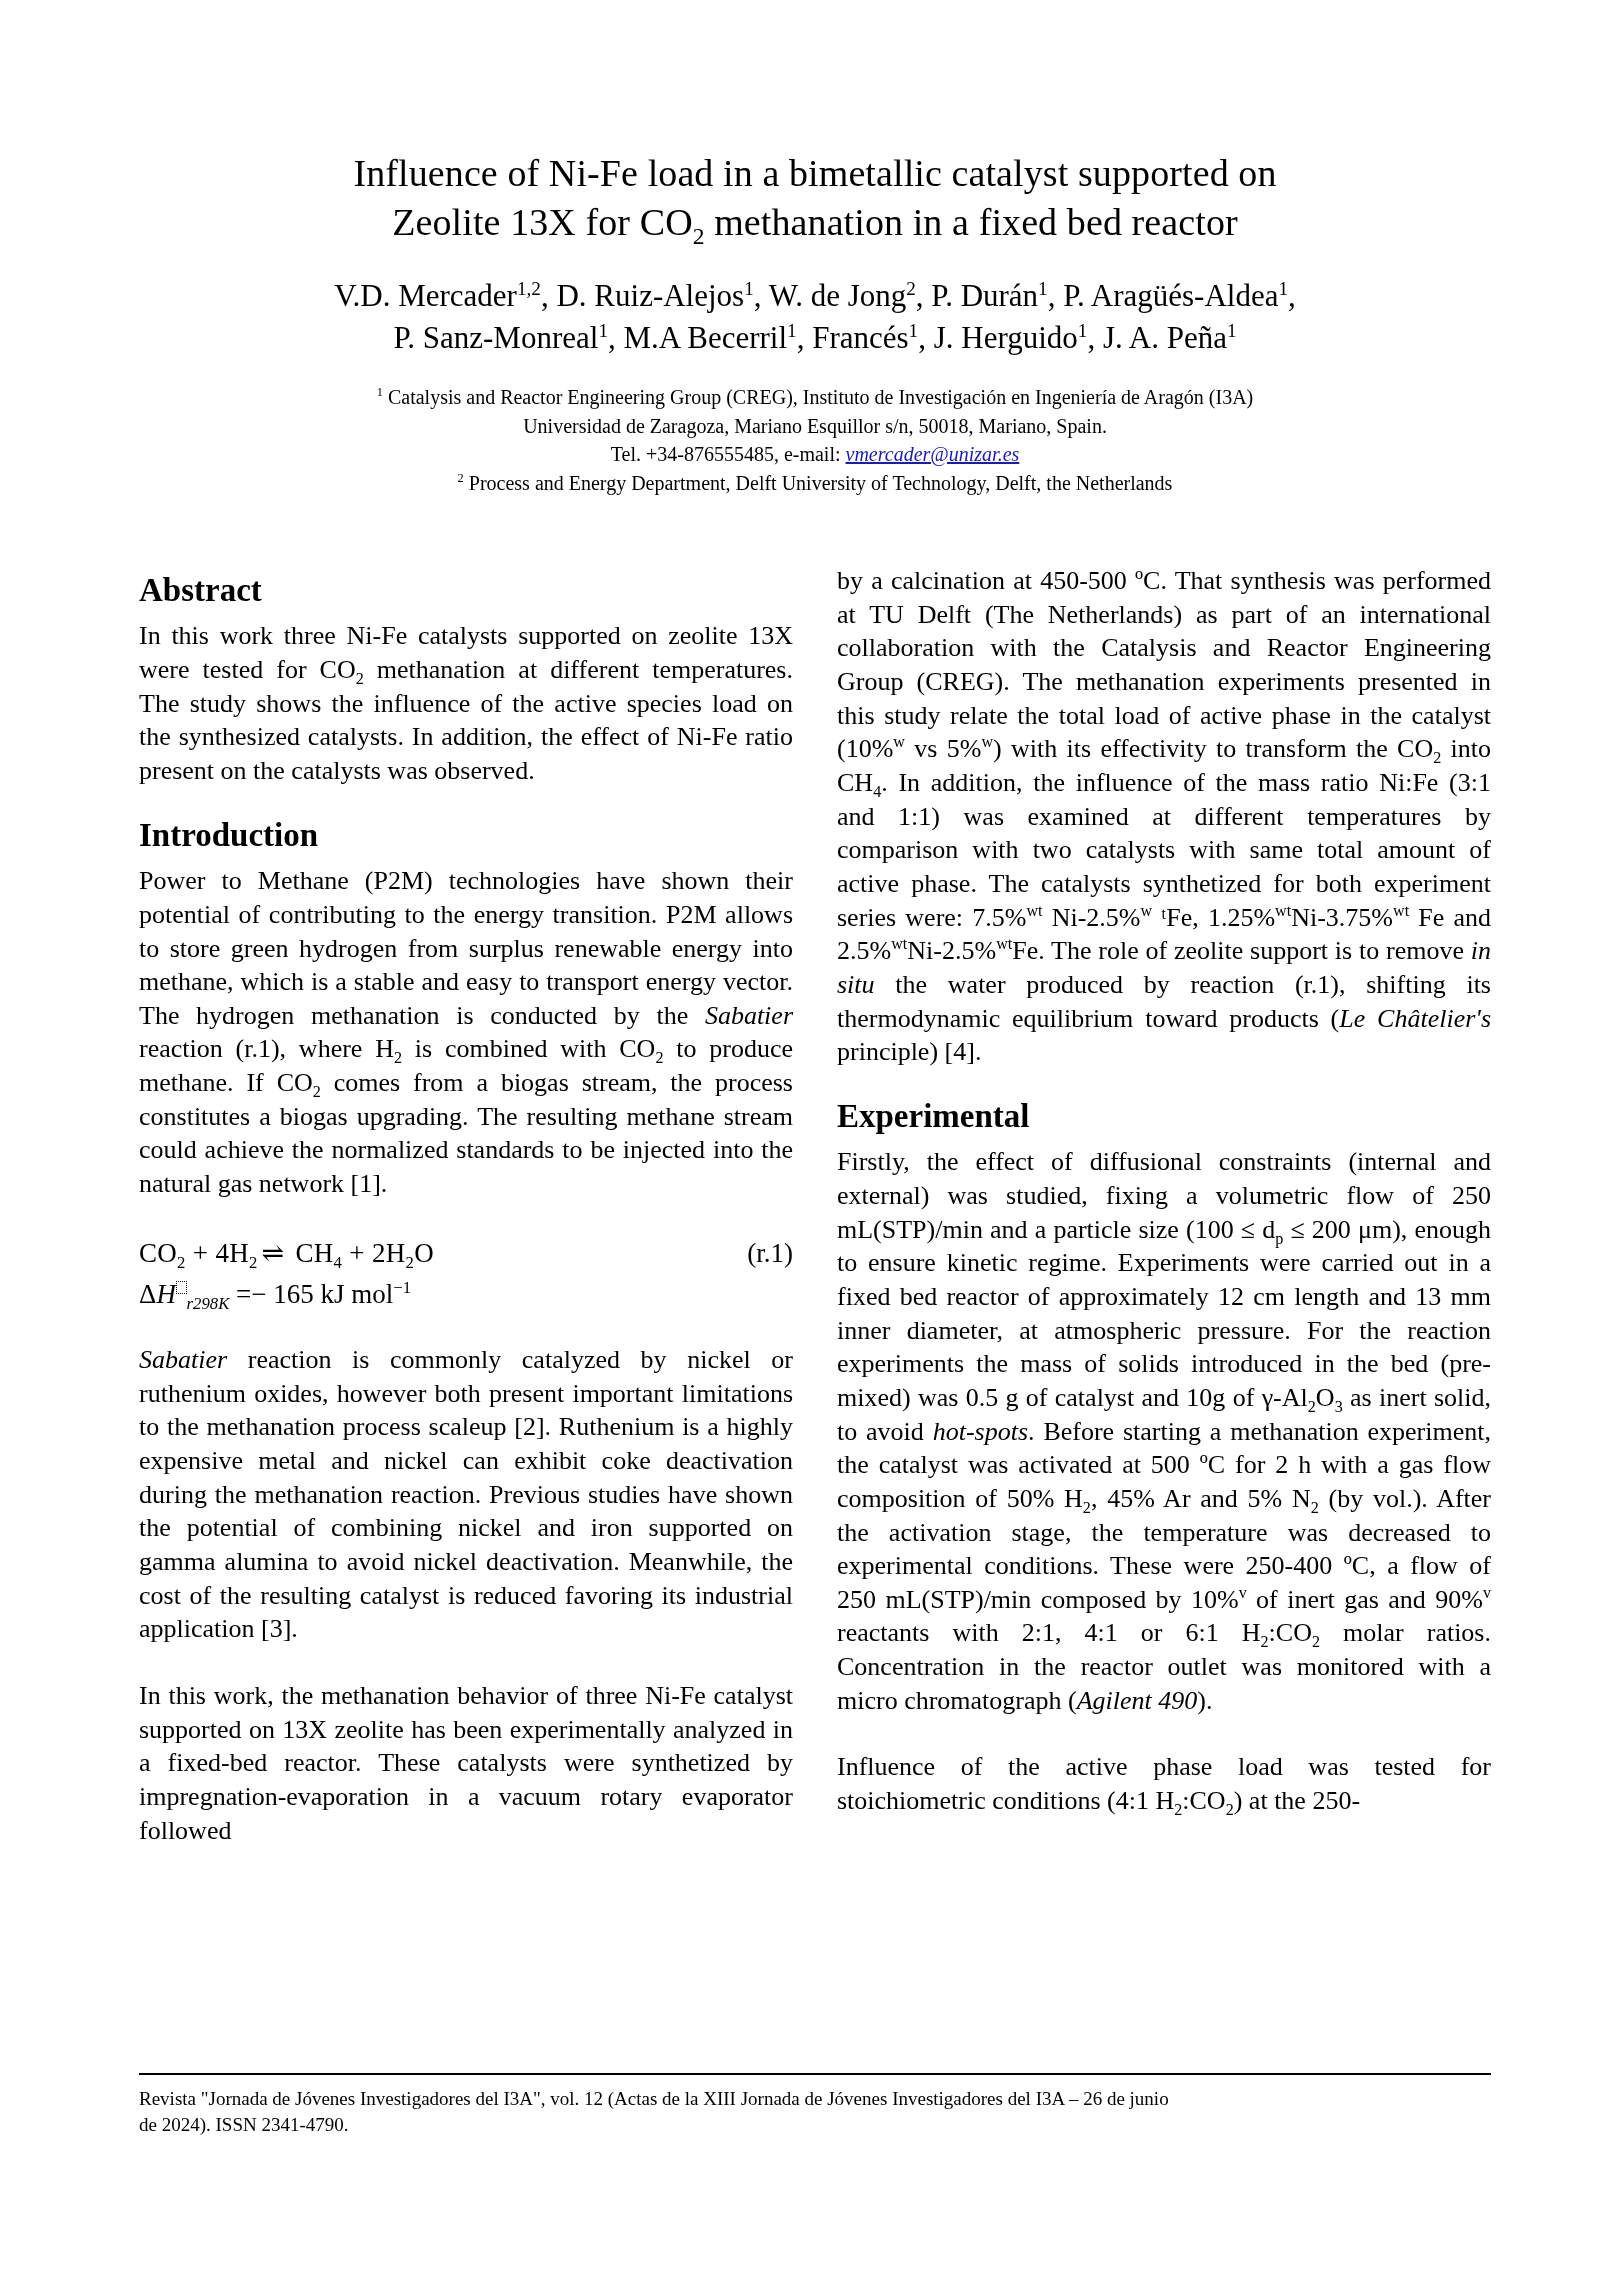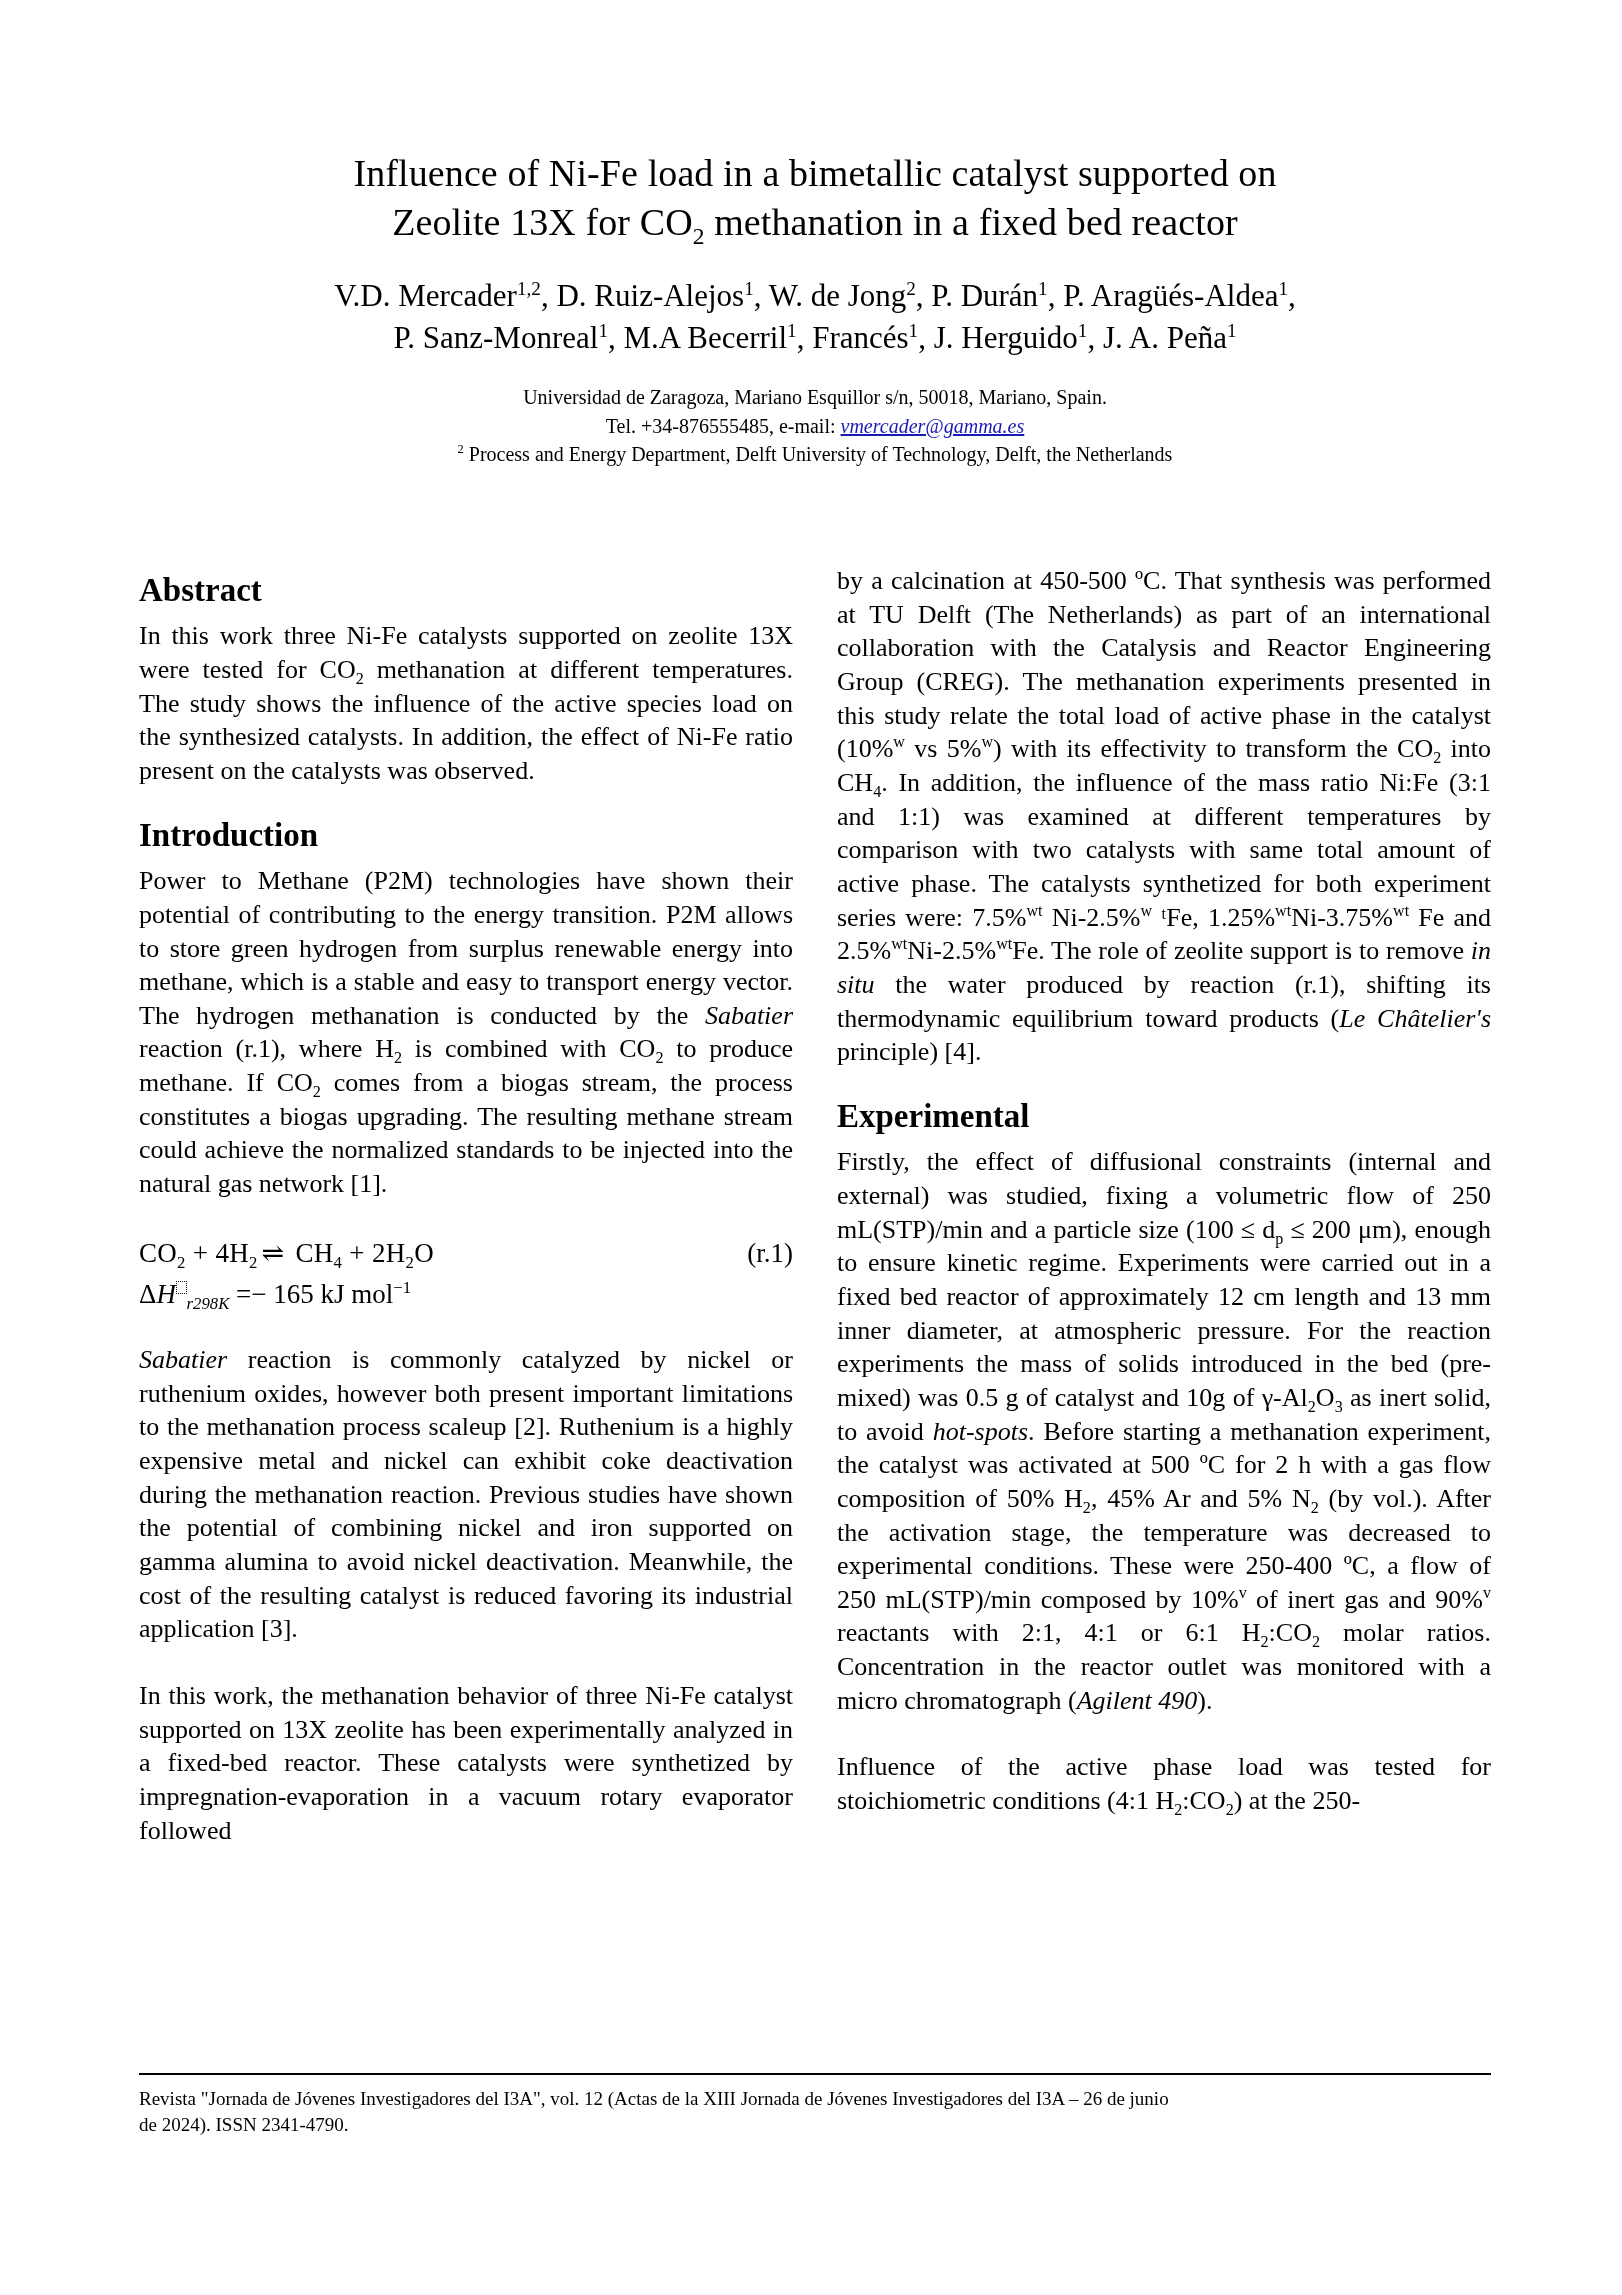--- a/index.html
+++ b/index.html
@@ -178,22 +178,23 @@
       <span>Influence of Ni-Fe load in a bimetallic catalyst supported on</span><br>
       <span><span>Zeolite 13X for CO</span><sub>2</sub><span> methanation in a fixed bed reactor</span></span>
     </h1>
 
     <div class="authors">
       <div><span>V.D. Mercader</span><sup>1,2</sup><span>, D. Ruiz-Alejos</span><sup>1</sup><span>, W. de Jong</span><sup>2</sup><span>, P. Durán</span><sup>1</sup><span>, P. Aragüés-Aldea</span><sup>1</sup><span>,</span></div>
       <div><span>P. Sanz-Monreal</span><sup>1</sup><span>, M.A Becerril</span><sup>1</sup><span>, Francés</span><sup>1</sup><span>, J. Herguido</span><sup>1</sup><span>, J. A. Peña</span><sup>1</sup></div>
     </div>
 
     <div class="affil">
+      <span class="line"><sup>1</sup><span> Catalysis and Reactor Engineering Group (CREG), Instituto de Investigación en Ingeniería de Aragón (I3A)</span></span>
       <span class="line">Universidad de Zaragoza, Mariano Esquillor s/n, 50018, Mariano, Spain.</span>
-      <span class="line"><span>Tel. +34-876555485, e-mail: </span><a class="email" href="#">vmercader@gamma.es</a></span>
+      <span class="line"><span>Tel. +34-876555485, e-mail: </span><a class="email" href="#">vmercader@unizar.es</a></span>
       <span class="line"><sup>2</sup><span> Process and Energy Department, Delft University of Technology, Delft, the Netherlands</span></span>
     </div>
   </div>
 
   <div class="columns">
 
     <div class="col">
 
       <h2 class="section tight">Abstract</h2>
 

